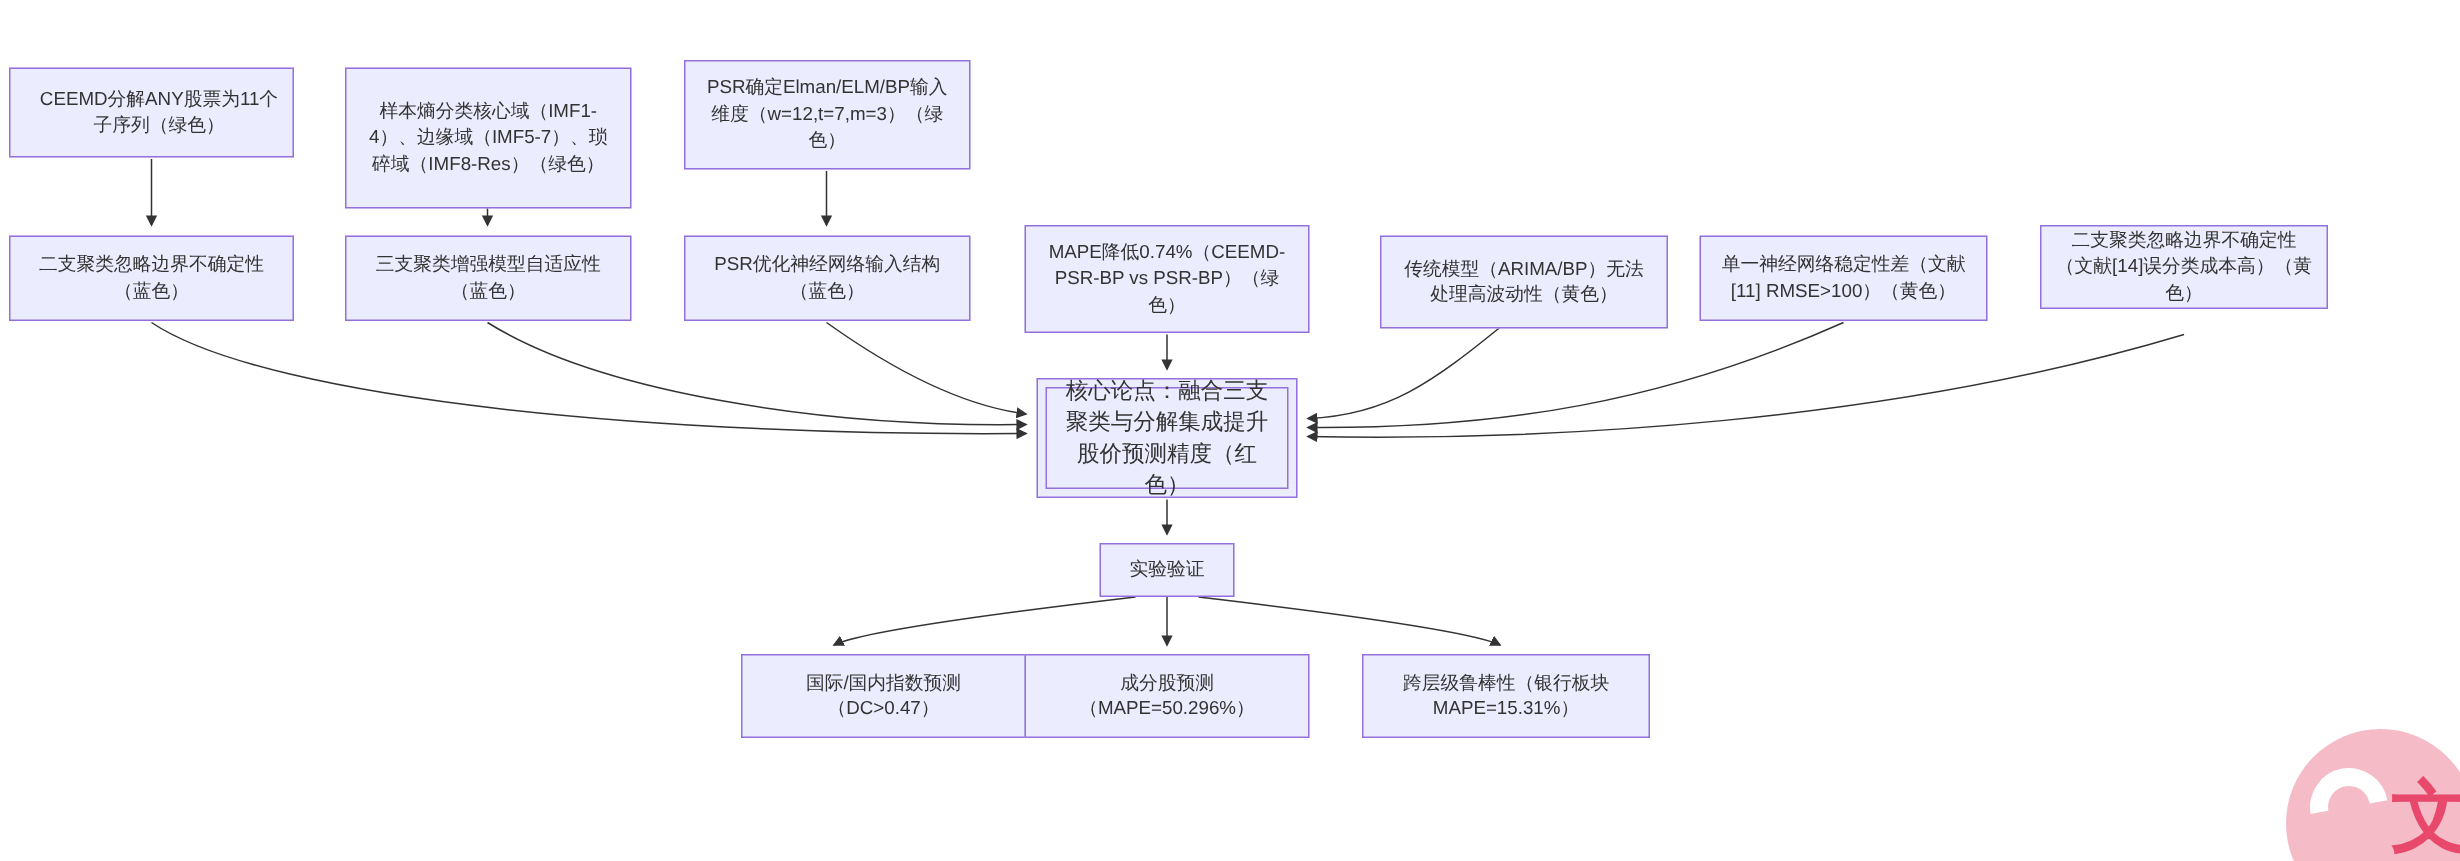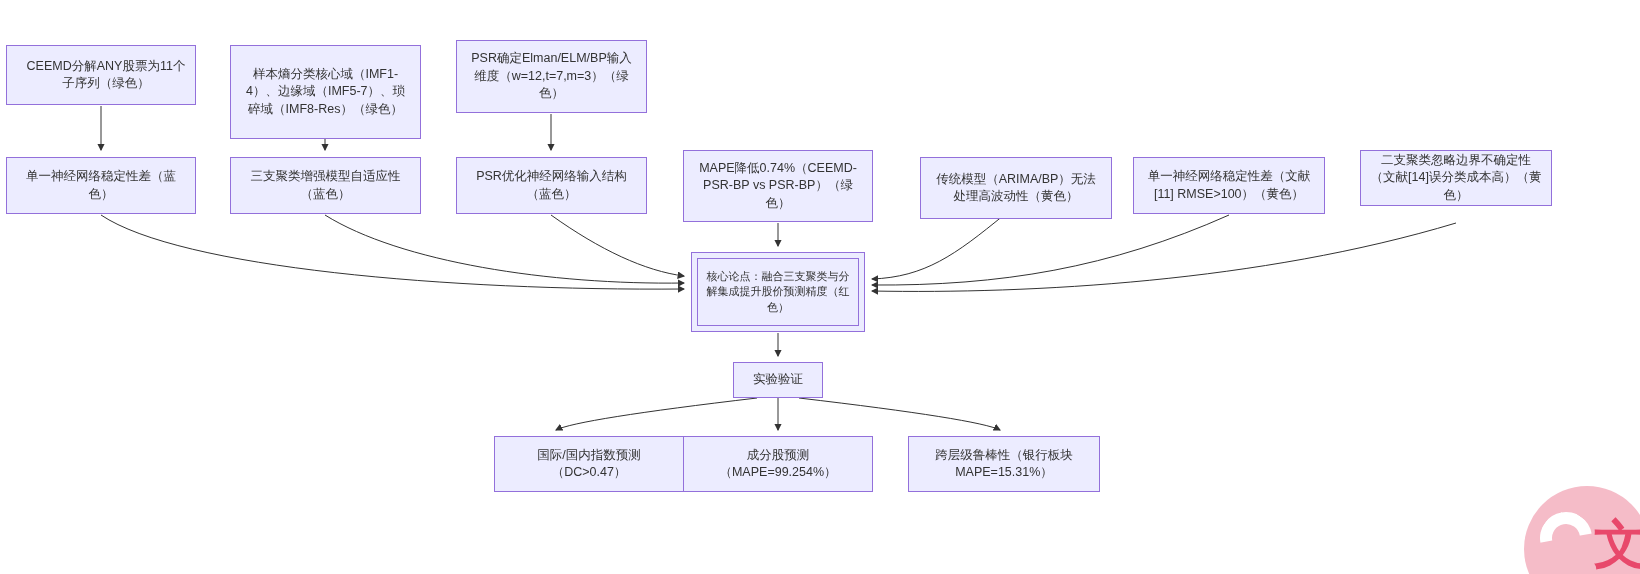--- a/index.html
+++ b/index.html
@@ -46,21 +46,21 @@
     background: #ECECFF;
     border: 1px solid #9370DB;
     padding: 5px;
   }
   .core-inner {
     width: 100%;
     height: 100%;
     background: #ECECFF;
     border: 1px solid #9370DB;
     color: #333333;
-    font-size: 11px;
+    font-size: 15px;
     line-height: 1.4;
     display: flex;
     align-items: center;
     justify-content: center;
     text-align: center;
     padding: 4px 8px;
   }
 
   .watermark {
     position: absolute;
@@ -117,36 +117,36 @@
     <path class="edge" marker-end="url(#arrow)" d="M778,333 L778,356"></path>
     <path class="edge" marker-end="url(#arrow)" d="M757,398 Q578,419 556,430"></path>
     <path class="edge" marker-end="url(#arrow)" d="M778,398 L778,430"></path>
     <path class="edge" marker-end="url(#arrow)" d="M799,398 Q978,419 1000,430"></path>
   </svg>
 
   <div class="node" style="left:6px; top:45px; width:190px; height:60px;padding-left:19px;">CEEMD分解ANY股票为11个子序列（绿色）</div>
   <div class="node" style="left:230px; top:45px; width:191px; height:94px;">样本熵分类核心域（IMF1-4）、边缘域（IMF5-7）、琐碎域（IMF8-Res）（绿色）</div>
   <div class="node" style="left:456px; top:40px; width:191px; height:73px;">PSR确定Elman/ELM/BP输入维度（w=12,t=7,m=3）（绿色）</div>
 
-  <div class="node" style="left:6px; top:157px; width:190px; height:57px;">单一神经网络稳定性差（蓝色）</div>
+  <div class="node" style="left:6px; top:157px; width:190px; height:57px;">二支聚类忽略边界不确定性（蓝色）</div>
   <div class="node" style="left:230px; top:157px; width:191px; height:57px;">三支聚类增强模型自适应性（蓝色）</div>
   <div class="node" style="left:456px; top:157px; width:191px; height:57px;">PSR优化神经网络输入结构（蓝色）</div>
   <div class="node" style="left:683px; top:150px; width:190px; height:72px;">MAPE降低0.74%（CEEMD-PSR-BP vs PSR-BP）（绿色）</div>
   <div class="node" style="left:908px; top:157px; width:192px; height:62px;margin-left:12px;">传统模型（ARIMA/BP）无法处理高波动性（黄色）</div>
   <div class="node" style="left:1133px; top:157px; width:192px; height:57px;">单一神经网络稳定性差（文献[11] RMSE&gt;100）（黄色）</div>
   <div class="node" style="left:1360px; top:150px; width:192px; height:56px;">二支聚类忽略边界不确定性（文献[14]误分类成本高）（黄色）</div>
 
   <div class="core-outer" style="left:691px; top:252px; width:174px; height:80px;">
     <div class="core-inner">核心论点：融合三支聚类与分解集成提升股价预测精度（红色）</div>
   </div>
 
   <div class="node" style="left:733px; top:362px; width:90px; height:36px;">实验验证</div>
 
   <div class="node" style="left:458px; top:436px; width:190px; height:56px;margin-left:36px;">国际/国内指数预测（DC&gt;0.47）</div>
-  <div class="node" style="left:683px; top:436px; width:190px; height:56px;">成分股预测（MAPE=99.254%）</div>
+  <div class="node" style="left:683px; top:436px; width:190px; height:56px;">成分股预测（MAPE=50.296%）</div>
   <div class="node" style="left:908px; top:436px; width:192px; height:56px;">跨层级鲁棒性（银行板块MAPE=15.31%）</div>
 
   <div class="watermark">
     <span class="swirl"></span>
     <span class="glyph">文</span>
   </div>
 
 </div>
 
 </body></html>

